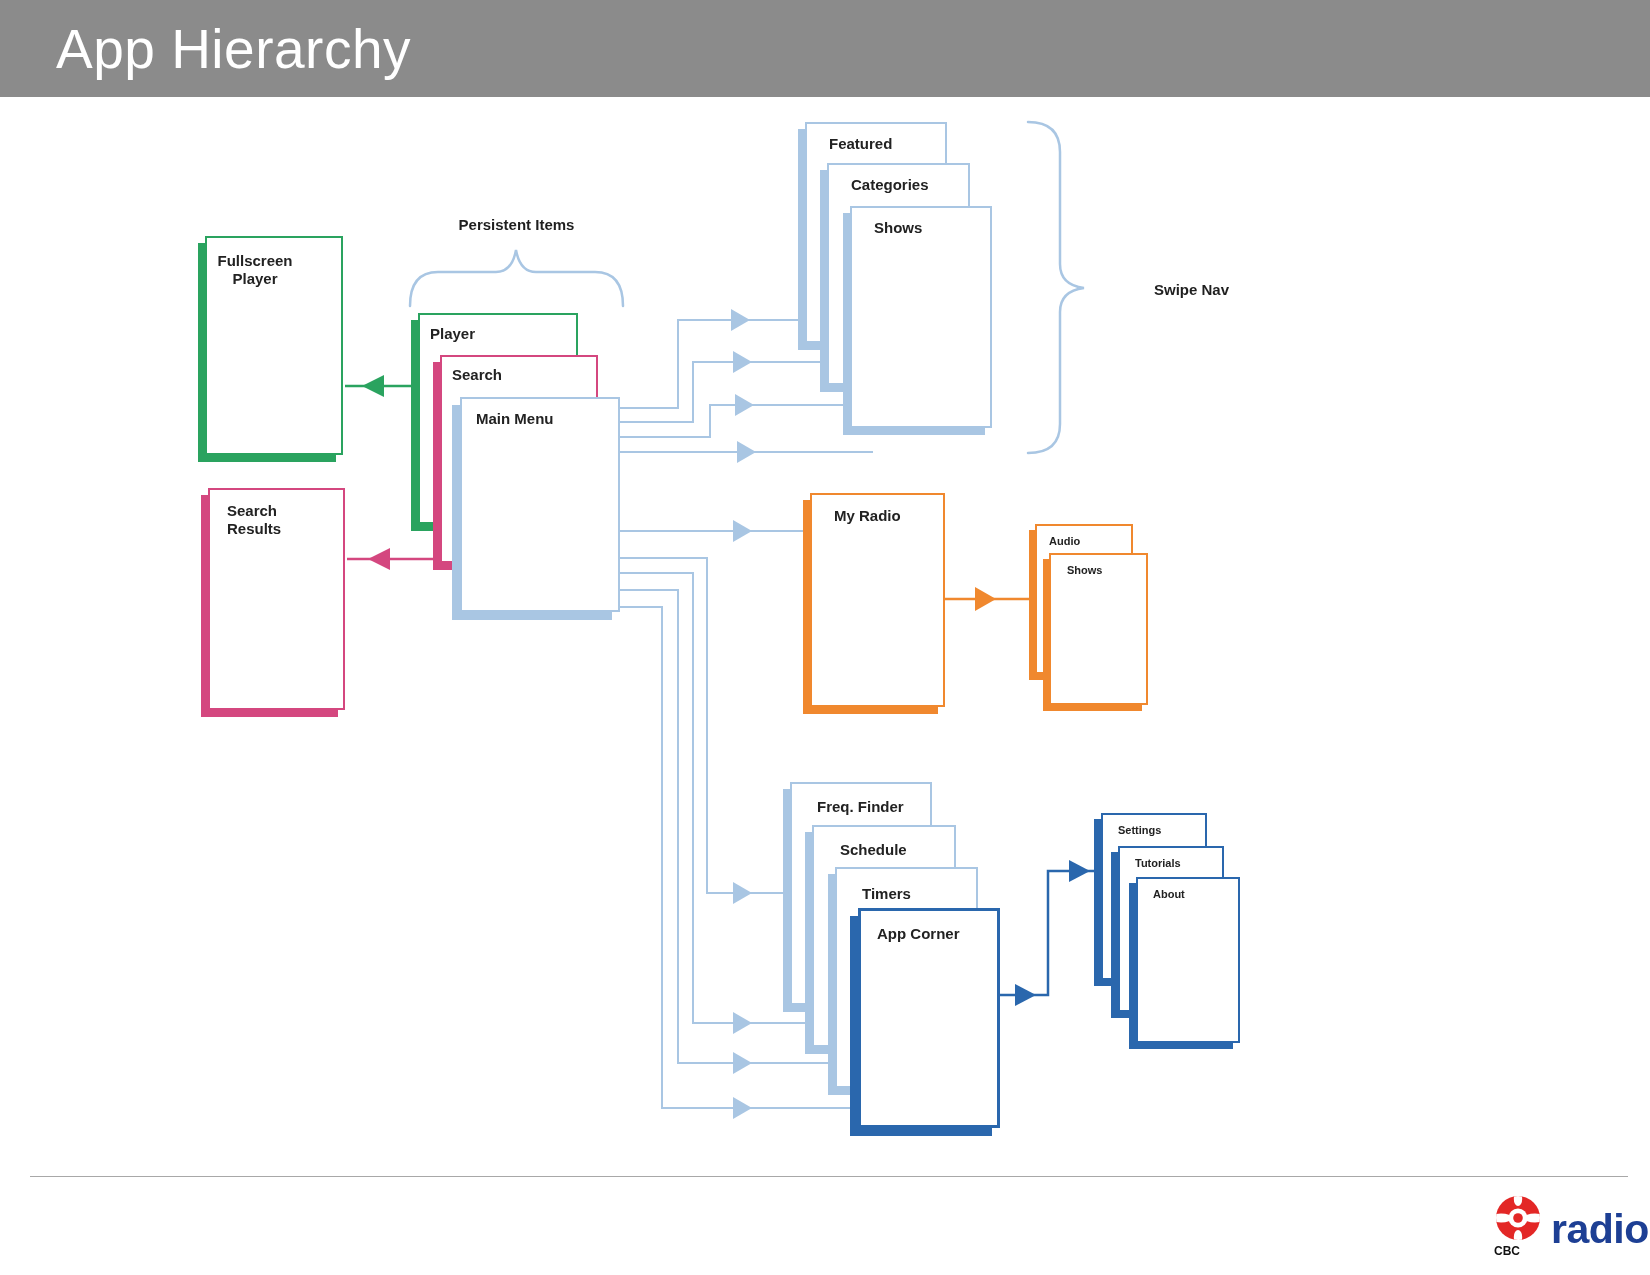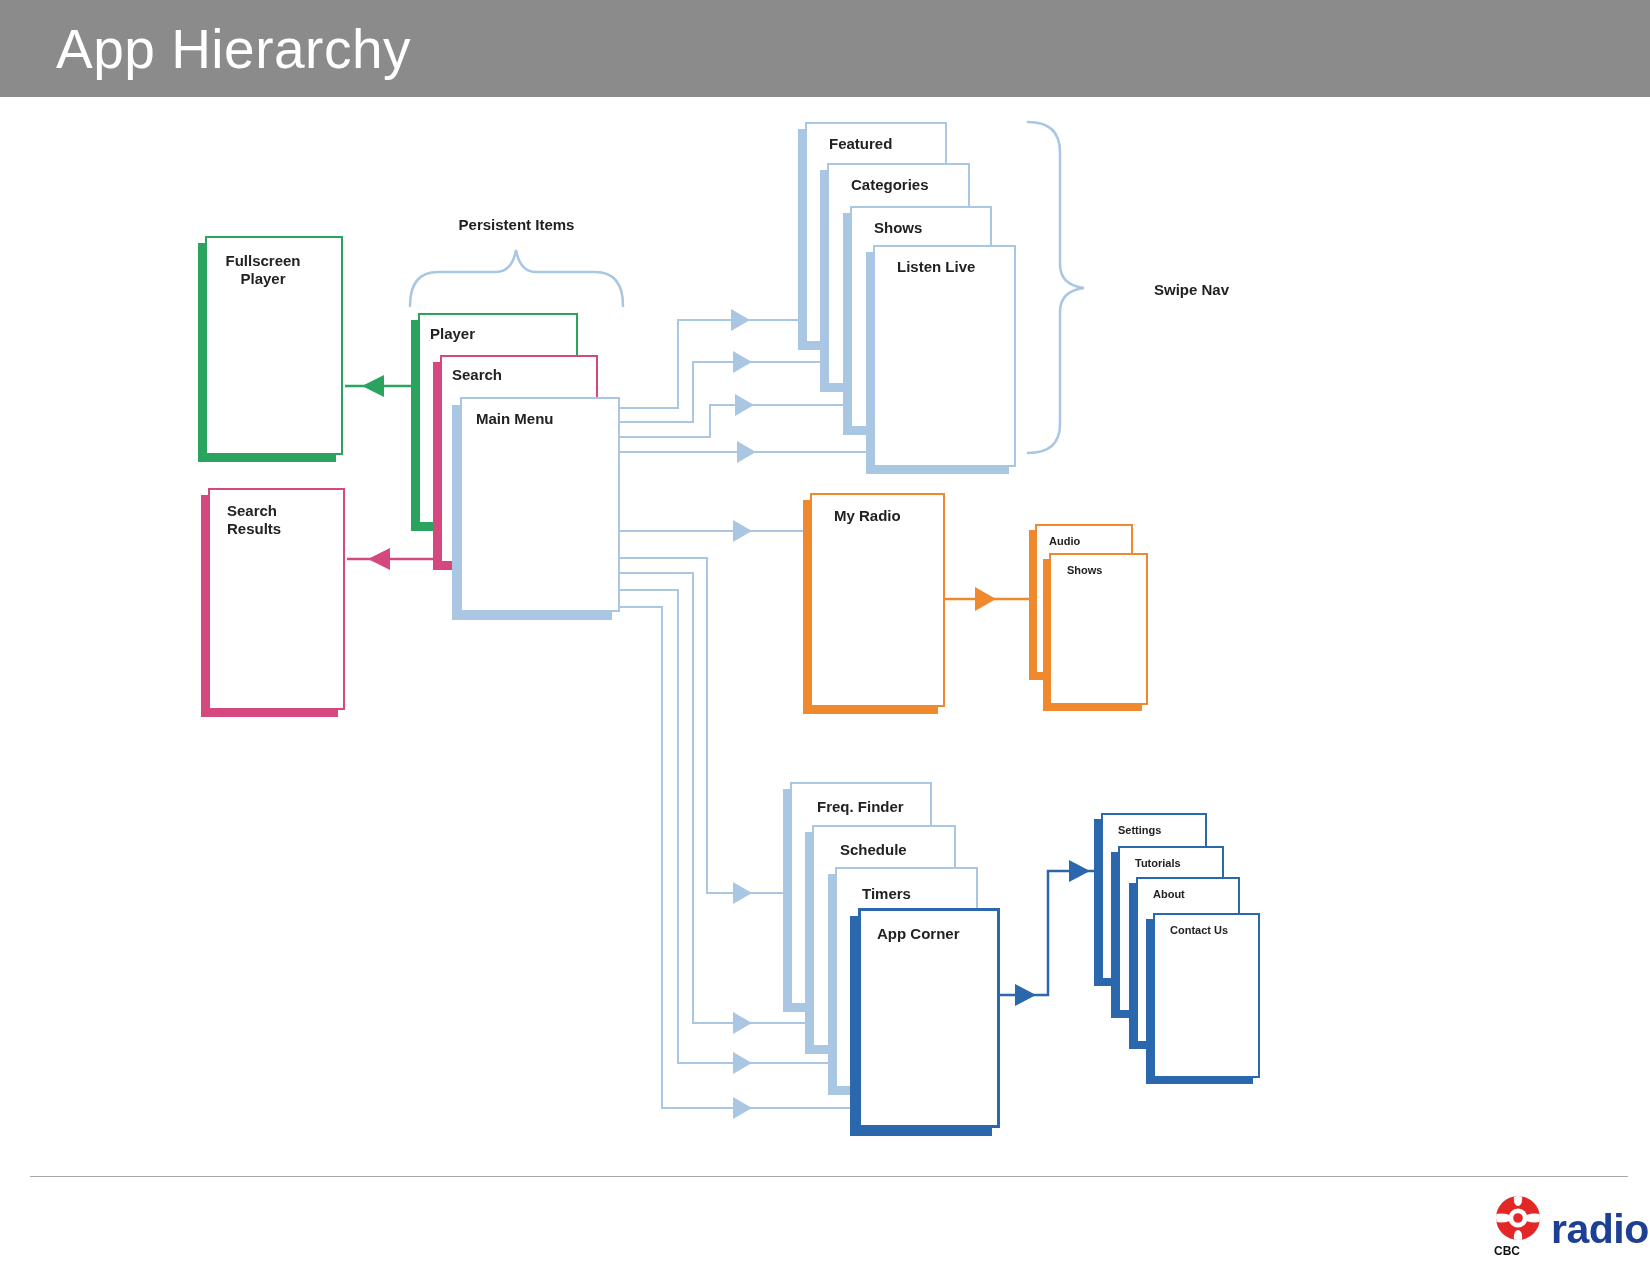--- a/index.html
+++ b/index.html
@@ -33,21 +33,21 @@
   .small .label{font-size:11px;}
 
   .c-green {border-color:var(--green);  box-shadow:-7px 7px 0 var(--green);}
   .c-pink  {border-color:var(--pink);   box-shadow:-7px 7px 0 var(--pink);}
   .c-lblue {border-color:var(--blue-light);box-shadow:-7px 7px 0 var(--blue-light);}
   .c-orange{border-color:var(--orange); box-shadow:-7px 7px 0 var(--orange);}
   .c-dblue {border-color:var(--blue-dark);box-shadow:-7px 6px 0 var(--blue-dark);}
 
   
   #fullscreen-player{left:205px;top:236px;width:138px;height:219px;border-width:2.5px;z-index:2;}
-  #fullscreen-player .label{margin:14px 0 0 16px;width:80px;text-align:center;}
+  #fullscreen-player .label{margin:14px 0 0 8px;width:80px;text-align:center;}
   #search-results{left:208px;top:488px;width:137px;height:222px;border-width:2.5px;z-index:2;}
   #search-results .label{margin:12px 0 0 17px;}
 
   
   #player   {left:418px;top:313px;width:160px;height:211px;border-width:2.5px;z-index:3;}
   #player .label{margin:10px 0 0 10px;}
   #search   {left:440px;top:355px;width:158px;height:208px;border-width:2.5px;z-index:4;}
   #search .label{margin:9px 0 0 10px;}
   #main-menu{left:460px;top:397px;width:160px;height:215px;border-width:2.5px;z-index:5;
              box-shadow:-8px 8px 0 var(--blue-light);}
@@ -173,23 +173,20 @@
 
   <div class="node c-lblue" id="featured">
     <span class="label">Featured</span>
   </div>
   <div class="node c-lblue" id="categories">
     <span class="label">Categories</span>
   </div>
   <div class="node c-lblue" id="shows">
     <span class="label">Shows</span>
   </div>
-  <div class="node c-lblue" id="listen-live">
-    <span class="label">Listen Live</span>
-  </div>
   <div class="annotation" id="swipe-nav-label">Swipe Nav</div>
 
   <div class="node c-orange" id="my-radio">
     <span class="label">My Radio</span>
   </div>
   <div class="node c-orange small" id="audio">
     <span class="label">Audio</span>
   </div>
   <div class="node c-orange small" id="my-radio-shows">
     <span class="label">Shows</span>
@@ -209,23 +206,20 @@
   </div>
 
   <div class="node c-dblue small" id="settings">
     <span class="label">Settings</span>
   </div>
   <div class="node c-dblue small" id="tutorials">
     <span class="label">Tutorials</span>
   </div>
   <div class="node c-dblue small" id="about">
     <span class="label">About</span>
-  </div>
-  <div class="node c-dblue small" id="contact-us">
-    <span class="label">Contact Us</span>
   </div>
 
   <div id="footer-rule"></div>
   <svg id="cbc-logo" viewBox="0 0 48 48">
     <defs>
         <clipPath id="gemclip">
           <circle cx="24" cy="24" r="22"></circle>
         </clipPath>
       </defs>
     <circle cx="24" cy="24" r="22" fill="#e32726"></circle>

